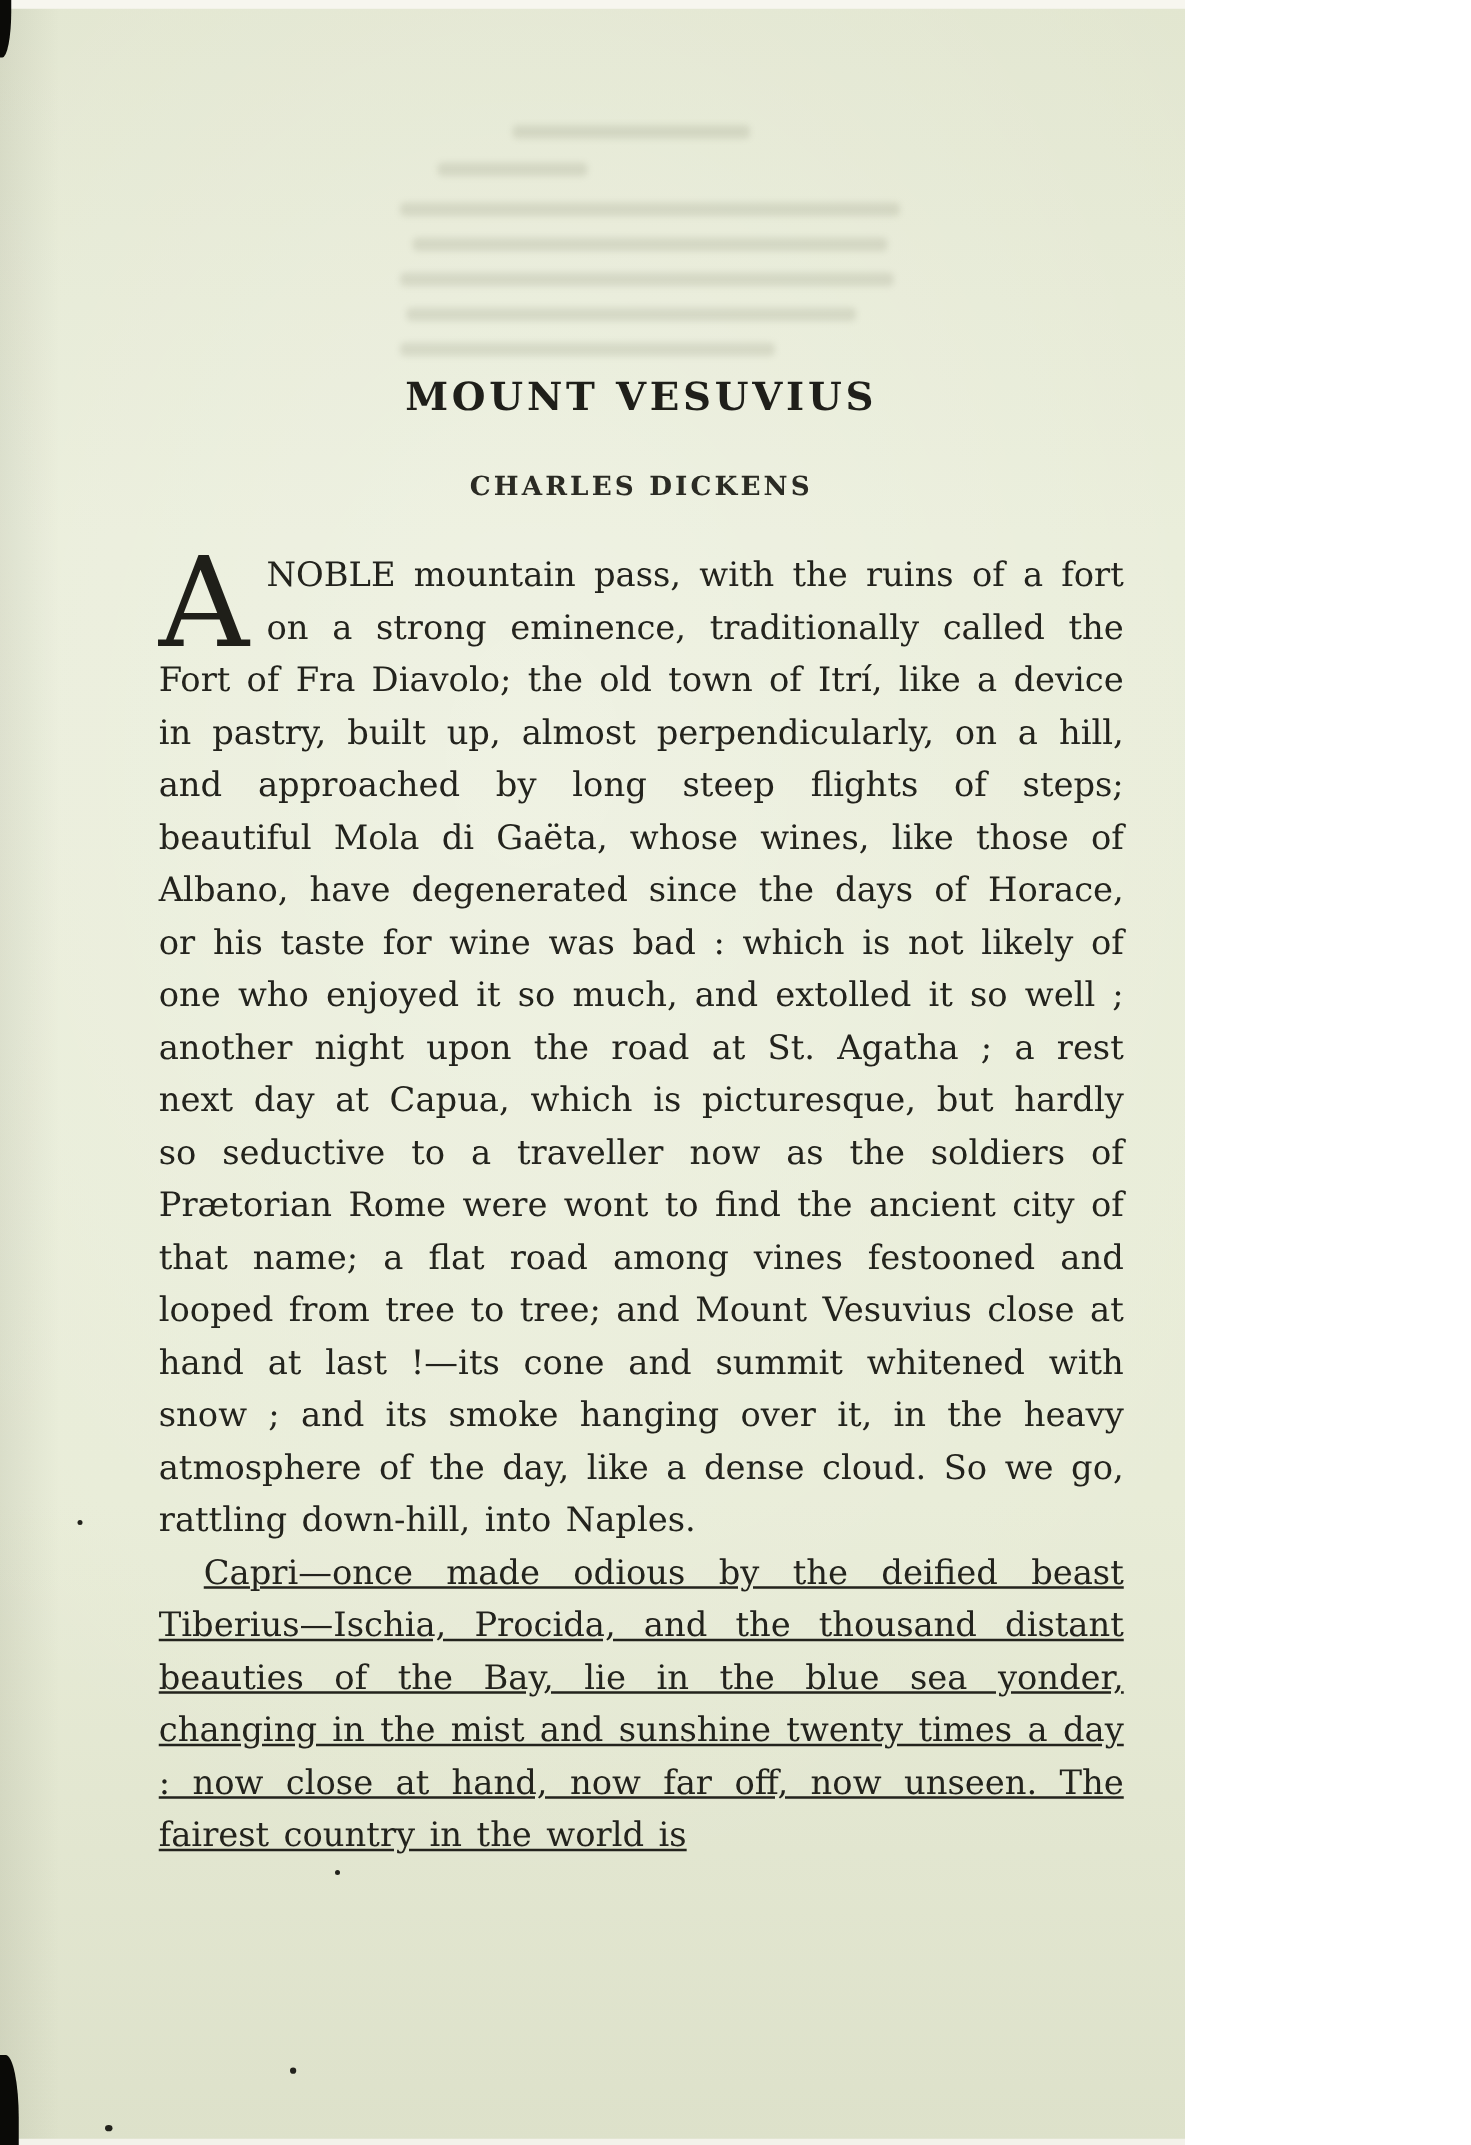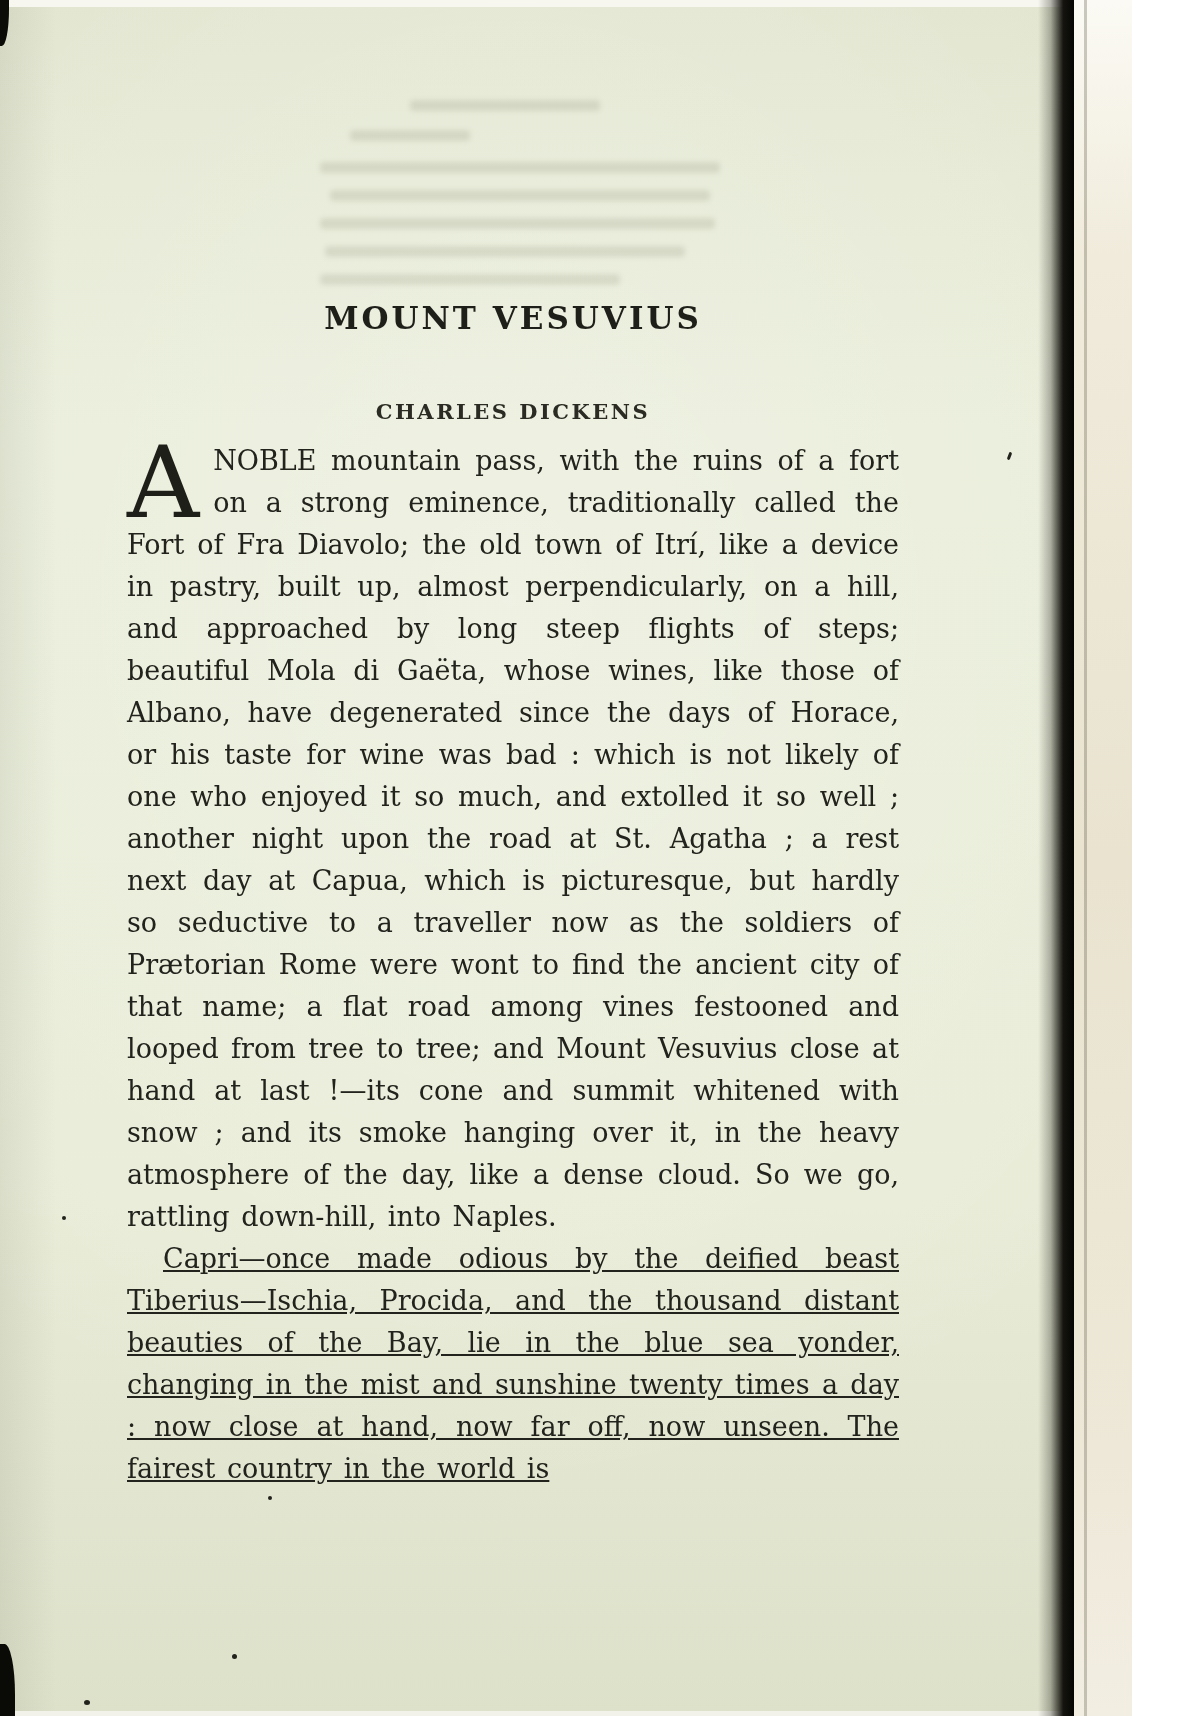--- a/index.html
+++ b/index.html
@@ -2,21 +2,21 @@
 <html><head>
 <meta charset="utf-8">
 <style>
   html, body {
     margin: 0;
     padding: 0;
     background: #ffffff;
   }
   .scan {
     position: relative;
-    width: 1132px;
+    width: 948px;
     height: 1716px;
     overflow: hidden;
     font-family: "DejaVu Serif", serif;
     background:
       radial-gradient(120% 90% at 45% 35%, rgba(255,255,255,0.28), rgba(255,255,255,0) 60%),
       linear-gradient(90deg, rgba(80,82,60,0.10) 0%, rgba(80,82,60,0) 5%),
       linear-gradient(180deg, #e2e6d0 0%, #e9edd9 25%, #e8ecd7 70%, #dde1ca 100%);
   }
   
   .top-strip {
@@ -78,21 +78,20 @@
     position: absolute; top: 300px; left: 127px; width: 772px;
     text-align: center;
     font-size: 31px; font-weight: 700; letter-spacing: 3px;
     color: #1f1f1a;
   }
   .author {
     position: absolute; top: 376px; left: 127px; width: 772px;
     text-align: center;
     font-size: 21px; font-weight: 700; letter-spacing: 2.5px;
     color: #2b2b24;
-    margin-top: 23px;
   }
   .body-text {
     position: absolute; top: 440px; left: 127px; width: 772px;
     color: #23231d;
     font-size: 27px; line-height: 42px;
     text-align: justify;
     word-spacing: 3px;
   }
   .body-text p { margin: 0; }
   .body-text p.indented { text-indent: 36px; text-decoration: underline; }

